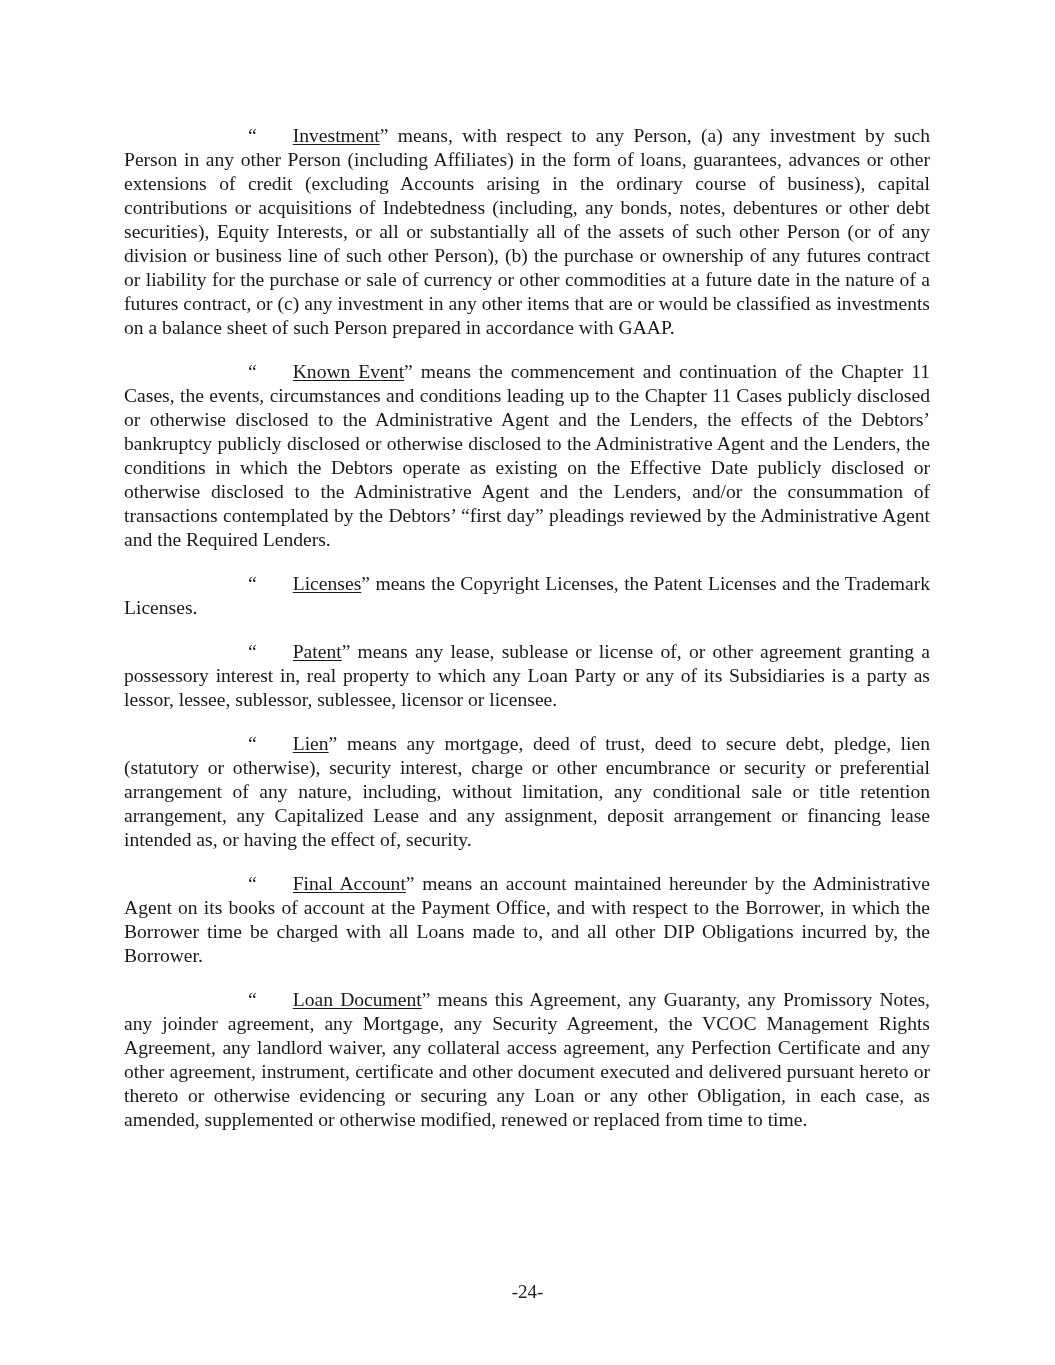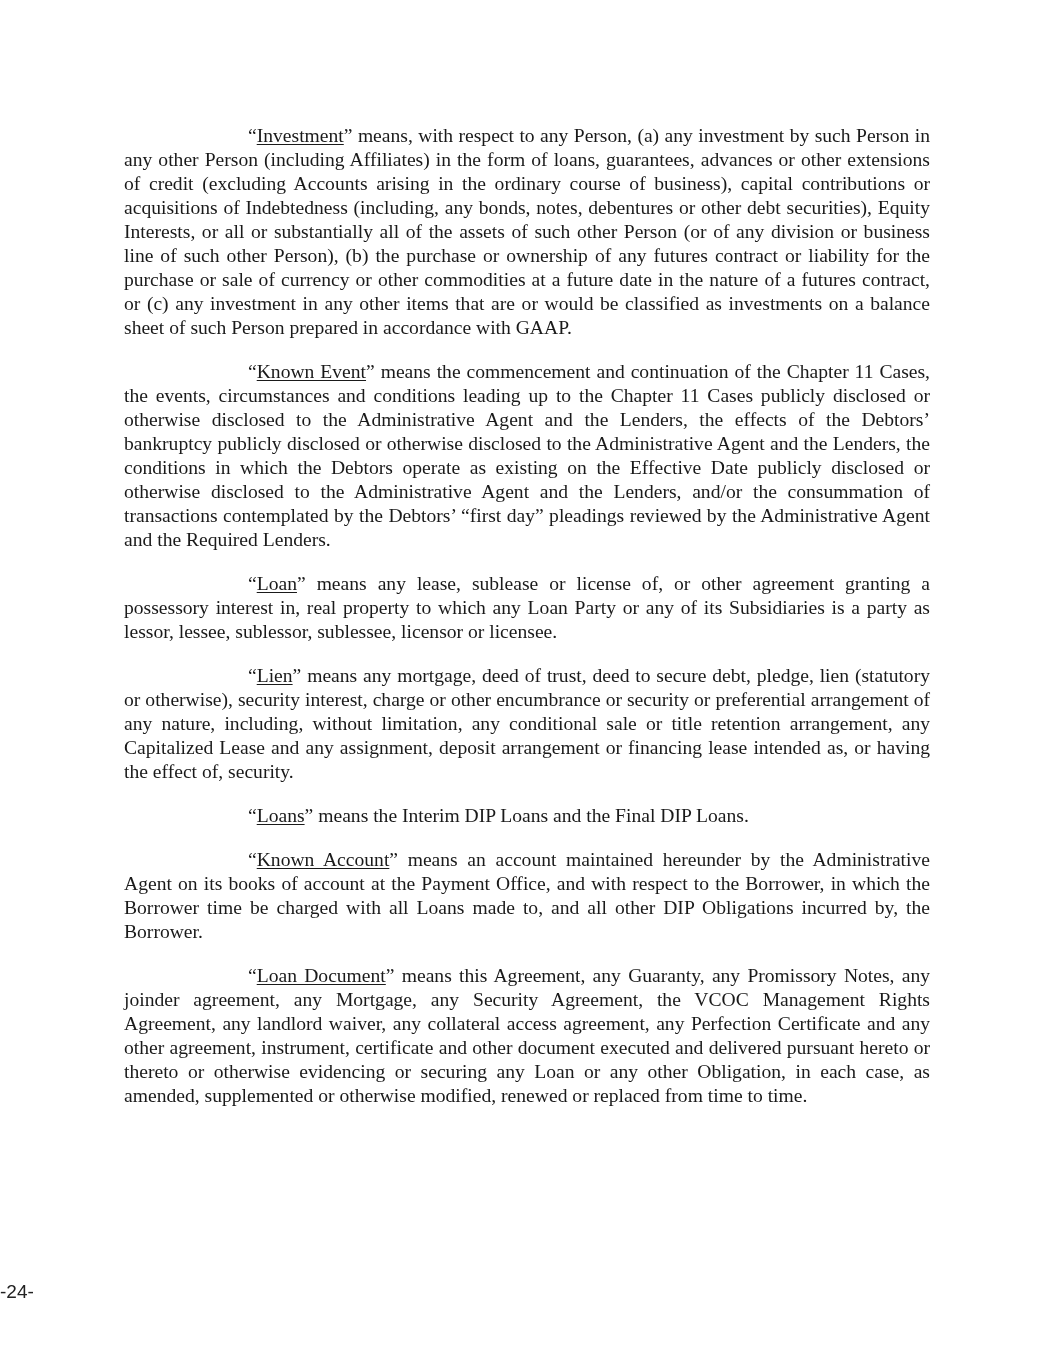--- a/index.html
+++ b/index.html
@@ -25,48 +25,49 @@
   }
   .para {
     margin: 0 0 20px 0;
     text-align: justify;
     text-indent: 124px;
   }
   .term {
     text-decoration: underline;
     text-underline-offset: 2px;
     text-decoration-thickness: 1px;
+    margin-left: 36px;
   }
   .page-number {
     position: absolute;
     left: 0;
     width: 1055px;
     top: 1281px;
-    text-align: left;
-    font-family: Liberation Sans, sans-serif;
+    text-align: center;
+    font-family: Liberation Serif, serif;
     font-size: 19px;
     color: #222;
   }
 </style>
 </head>
 <body>
 
 <div class="page">
 
   <p class="para"><span>“</span><span class="term">Investment</span><span>”</span><span> means, with respect to any Person, (a) any investment by such Person in any other Person (including Affiliates) in the form of loans, guarantees, advances or other extensions of credit (excluding Accounts arising in the ordinary course of business), capital contributions or acquisitions of Indebtedness (including, any bonds, notes, debentures or other debt securities), Equity Interests, or all or substantially all of the assets of such other Person (or of any division or business line of such other Person), (b) the purchase or ownership of any futures contract or liability for the purchase or sale of currency or other commodities at a future date in the nature of a futures contract, or (c) any investment in any other items that are or would be classified as investments on a balance sheet of such Person prepared in accordance with GAAP.</span></p>
 
   <p class="para"><span>“</span><span class="term">Known Event</span><span>”</span><span> means the commencement and continuation of the Chapter 11 Cases, the events, circumstances and conditions leading up to the Chapter 11 Cases publicly disclosed or otherwise disclosed to the Administrative Agent and the Lenders, the effects of the Debtors’ bankruptcy publicly disclosed or otherwise disclosed to the Administrative Agent and the Lenders, the conditions in which the Debtors operate as existing on the Effective Date publicly disclosed or otherwise disclosed to the Administrative Agent and the Lenders, and/or the consummation of transactions contemplated by the Debtors’ “first day” pleadings reviewed by the Administrative Agent and the Required Lenders.</span></p>
 
+  <p class="para"><span>“</span><span class="term">Licenses</span><span>”</span><span> means the Copyright Licenses, the Patent Licenses and the Trademark Licenses.</span></p>
 
-  <p class="para"><span>“</span><span class="term">Loan</span><span>”</span><span> means any lease, sublease or license of, or other agreement granting a possessory interest in, real property to which any Loan Party or any of its Subsidiaries is a party as lessor, lessee, sublessor, sublessee, licensor or licensee.</span></p>
+  <p class="para"><span>“</span><span class="term">Patent</span><span>”</span><span> means any lease, sublease or license of, or other agreement granting a possessory interest in, real property to which any Loan Party or any of its Subsidiaries is a party as lessor, lessee, sublessor, sublessee, licensor or licensee.</span></p>
 
 
   <p class="para"><span>“</span><span class="term">Lien</span><span>”</span><span> means any mortgage, deed of trust, deed to secure debt, pledge, lien (statutory or otherwise), security interest, charge or other encumbrance or security or preferential arrangement of any nature, including, without limitation, any conditional sale or title retention arrangement, any Capitalized Lease and any assignment, deposit arrangement or financing lease intended as, or having the effect of, security.</span></p>
 
-  <p class="para"><span>“</span><span class="term">Loans</span><span>”</span><span> means the Interim DIP Loans and the Final DIP Loans.</span></p>
 
-  <p class="para"><span>“</span><span class="term">Known Account</span><span>”</span><span> means an account maintained hereunder by the Administrative Agent on its books of account at the Payment Office, and with respect to the Borrower, in which the Borrower time be charged with all Loans made to, and all other DIP Obligations incurred by, the Borrower.</span></p>
+  <p class="para"><span>“</span><span class="term">Final Account</span><span>”</span><span> means an account maintained hereunder by the Administrative Agent on its books of account at the Payment Office, and with respect to the Borrower, in which the Borrower time be charged with all Loans made to, and all other DIP Obligations incurred by, the Borrower.</span></p>
 
   <p class="para"><span>“</span><span class="term">Loan Document</span><span>”</span><span> means this Agreement, any Guaranty, any Promissory Notes, any joinder agreement, any Mortgage, any Security Agreement, the VCOC Management Rights Agreement, any landlord waiver, any collateral access agreement, any Perfection Certificate and any other agreement, instrument, certificate and other document executed and delivered pursuant hereto or thereto or otherwise evidencing or securing any Loan or any other Obligation, in each case, as amended, supplemented or otherwise modified, renewed or replaced from time to time.</span></p>
 
 </div>
 
 <div class="page-number">-24-</div>
 
 </body></html>

